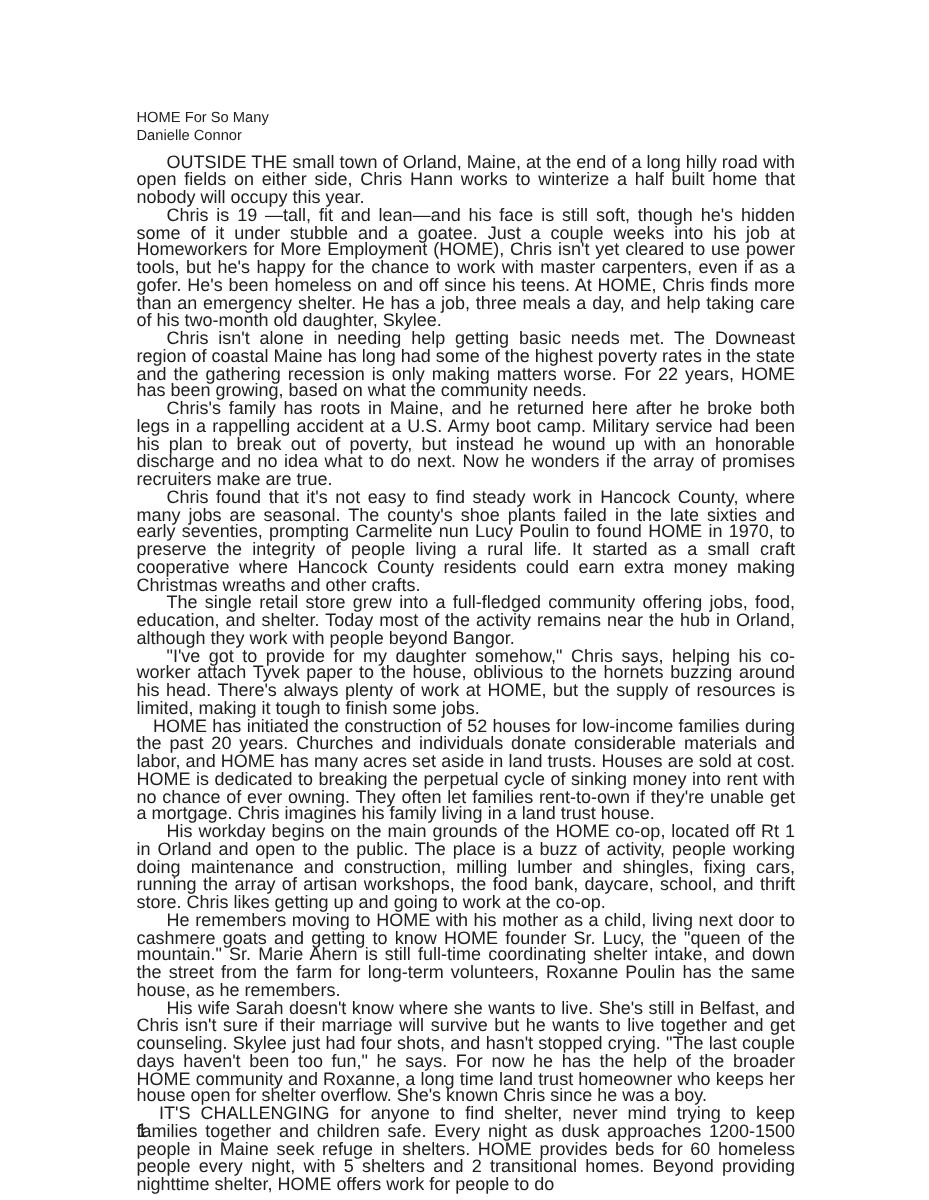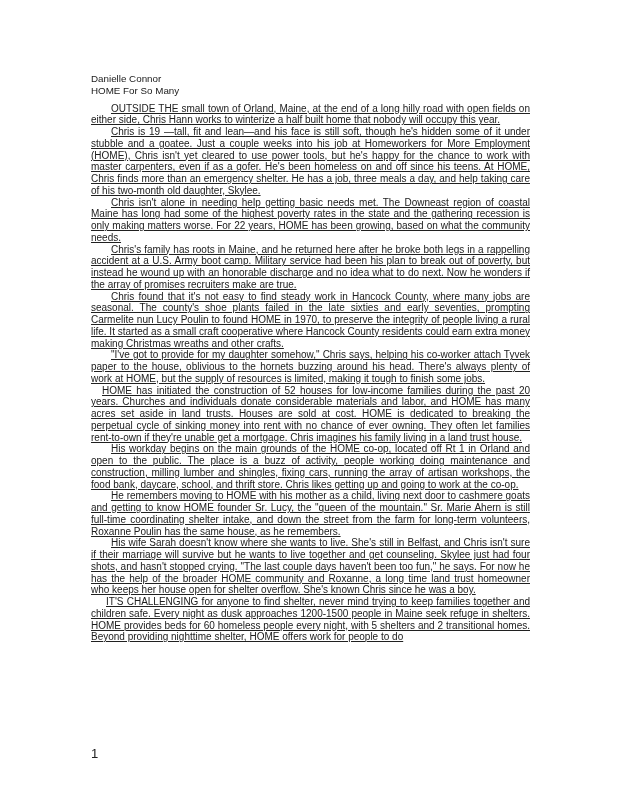--- a/index.html
+++ b/index.html
@@ -25,24 +25,23 @@
   .doc-header {
     font-size: 9.8px;
     line-height: 11.75px;
     margin-bottom: 6px;
     text-align: left;
   }
   .doc-header div {
     white-space: pre;
   }
   .body-text {
-    font-size: 10px;
+    font-size: 12px;
     line-height: 11.75px;
     text-align: justify;
-    text-decoration: underline;
   }
   .para {
     margin: 0;
     padding: 0;
     text-indent: 20px;
   }
   .para.indent-sm { text-indent: 11px; }
   .para.indent-md { text-indent: 15px; }
   .page-number {
     position: absolute;
@@ -53,30 +52,31 @@
     color: #202020;
   }
 </style>
 </head>
 <body>
 
 <div class="page">
   <div class="content">
 
     <div class="doc-header">
+      <div>HOME For So Many</div>
       <div>Danielle Connor</div>
-      <div>HOME For So Many</div>
     </div>
 
     <div class="body-text">
       <p class="para">OUTSIDE THE small town of Orland, Maine, at the end of a long hilly road with open fields on either side, Chris Hann works to winterize a half built home that nobody will occupy this year.</p>
       <p class="para">Chris is 19 —tall, fit and lean—and his face is still soft, though he's hidden some of it under stubble and a goatee. Just a couple weeks into his job at Homeworkers for More Employment (HOME), Chris isn't yet cleared to use power tools, but he's happy for the chance to work with master carpenters, even if as a gofer. He's been homeless on and off since his teens. At HOME, Chris finds more than an emergency shelter. He has a job, three meals a day, and help taking care of his two-month old daughter, Skylee.</p>
       <p class="para">Chris isn't alone in needing help getting basic needs met. The Downeast region of coastal Maine has long had some of the highest poverty rates in the state and the gathering recession is only making matters worse. For 22 years, HOME has been growing, based on what the community needs.</p>
       <p class="para">Chris's family has roots in Maine, and he returned here after he broke both legs in a rappelling accident at a U.S. Army boot camp. Military service had been his plan to break out of poverty, but instead he wound up with an honorable discharge and no idea what to do next. Now he wonders if the array of promises recruiters make are true.</p>
       <p class="para">Chris found that it's not easy to find steady work in Hancock County, where many jobs are seasonal. The county's shoe plants failed in the late sixties and early seventies, prompting Carmelite nun Lucy Poulin to found HOME in 1970, to preserve the integrity of people living a rural life. It started as a small craft cooperative where Hancock County residents could earn extra money making Christmas wreaths and other crafts.</p>
+      <p class="para">The single retail store grew into a full-fledged community offering jobs, food, education, and shelter. Today most of the activity remains near the hub in Orland, although they work with people beyond Bangor.</p>
       <p class="para">"I've got to provide for my daughter somehow," Chris says, helping his co-worker attach Tyvek paper to the house, oblivious to the hornets buzzing around his head. There's always plenty of work at HOME, but the supply of resources is limited, making it tough to finish some jobs.</p>
       <p class="para indent-sm">HOME has initiated the construction of 52 houses for low-income families during the past 20 years. Churches and individuals donate considerable materials and labor, and HOME has many acres set aside in land trusts. Houses are sold at cost. HOME is dedicated to breaking the perpetual cycle of sinking money into rent with no chance of ever owning. They often let families rent-to-own if they're unable get a mortgage. Chris imagines his family living in a land trust house.</p>
       <p class="para">His workday begins on the main grounds of the HOME co-op, located off Rt 1 in Orland and open to the public. The place is a buzz of activity, people working doing maintenance and construction, milling lumber and shingles, fixing cars, running the array of artisan workshops, the food bank, daycare, school, and thrift store. Chris likes getting up and going to work at the co-op.</p>
       <p class="para">He remembers moving to HOME with his mother as a child, living next door to cashmere goats and getting to know HOME founder Sr. Lucy, the "queen of the mountain." Sr. Marie Ahern is still full-time coordinating shelter intake, and down the street from the farm for long-term volunteers, Roxanne Poulin has the same house, as he remembers.</p>
       <p class="para">His wife Sarah doesn't know where she wants to live. She's still in Belfast, and Chris isn't sure if their marriage will survive but he wants to live together and get counseling. Skylee just had four shots, and hasn't stopped crying. "The last couple days haven't been too fun," he says. For now he has the help of the broader HOME community and Roxanne, a long time land trust homeowner who keeps her house open for shelter overflow. She's known Chris since he was a boy.</p>
       <p class="para indent-md">IT'S CHALLENGING for anyone to find shelter, never mind trying to keep families together and children safe. Every night as dusk approaches 1200-1500 people in Maine seek refuge in shelters. HOME provides beds for 60 homeless people every night, with 5 shelters and 2 transitional homes. Beyond providing nighttime shelter, HOME offers work for people to do</p>
     </div>
 
   </div>
 

